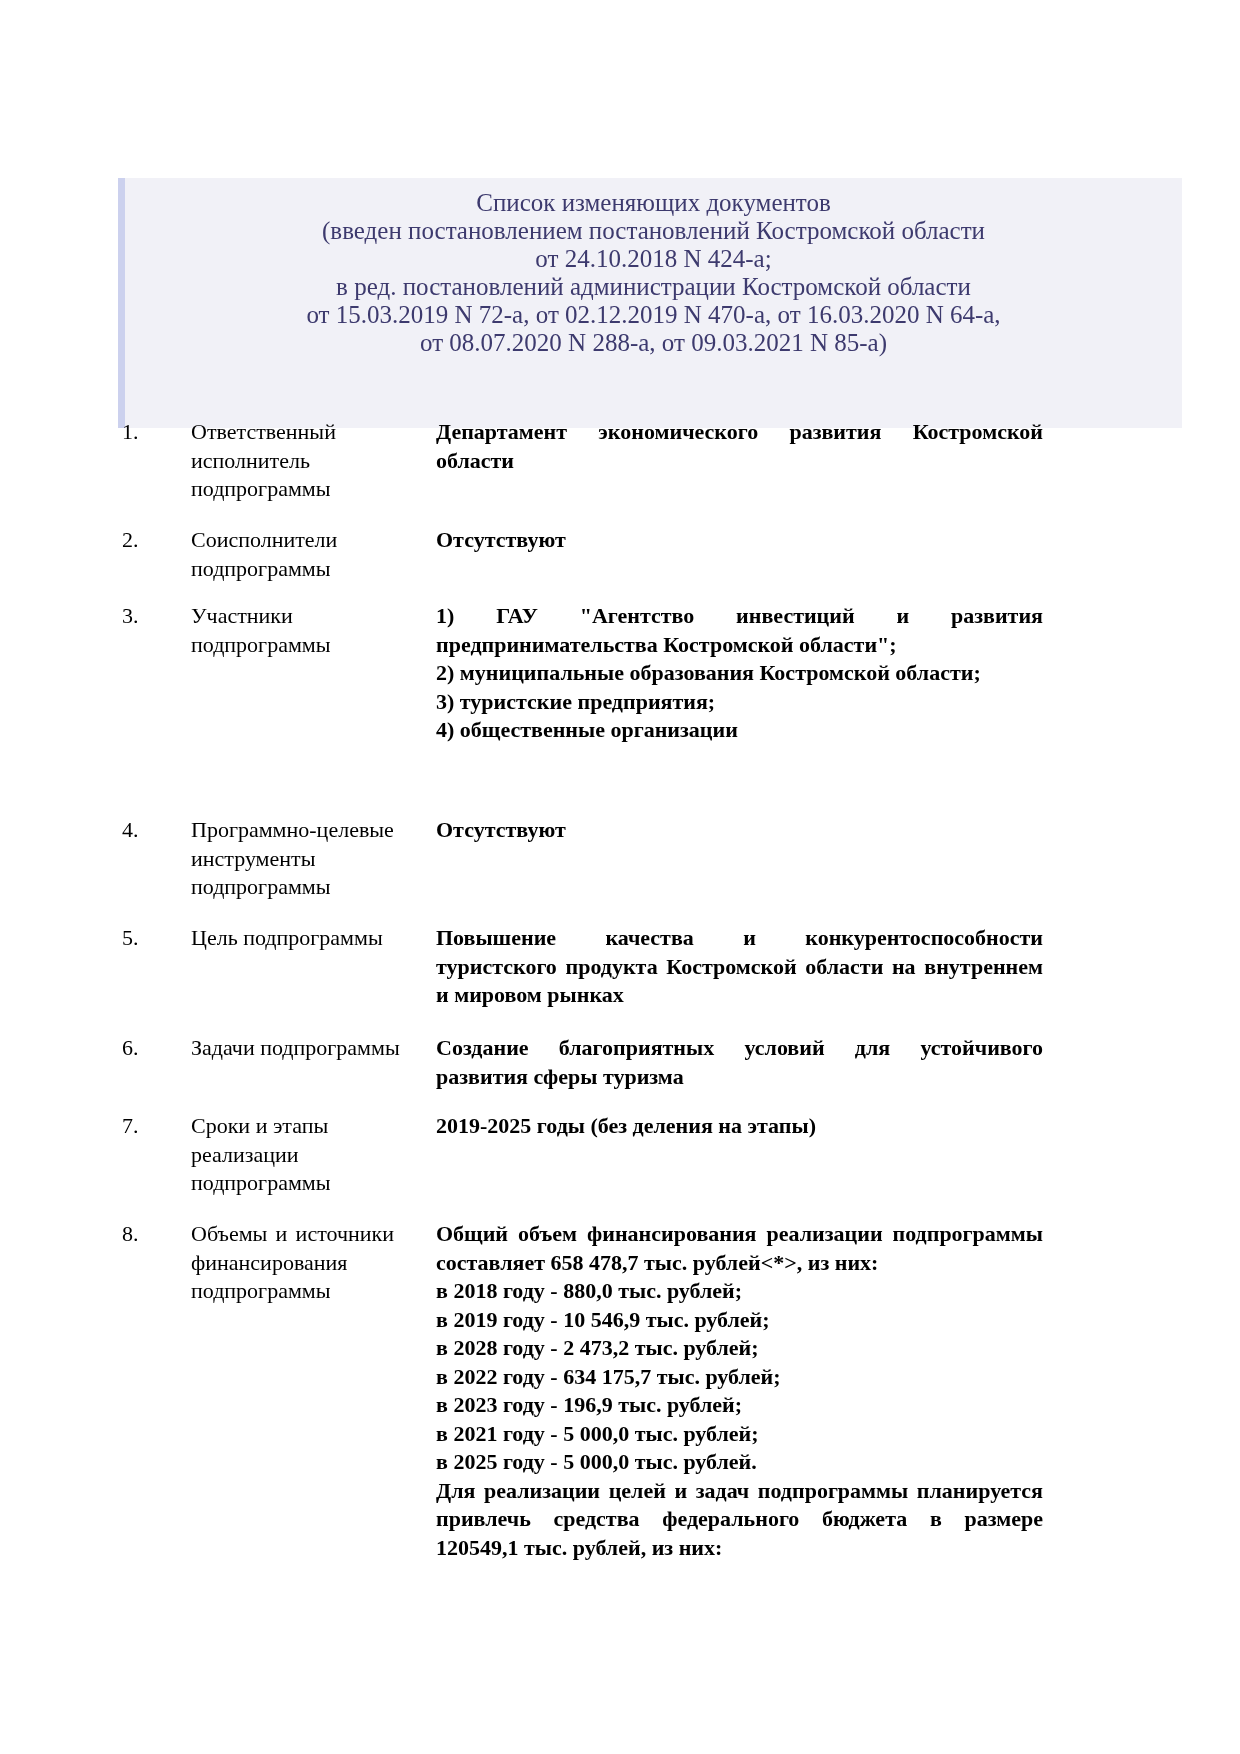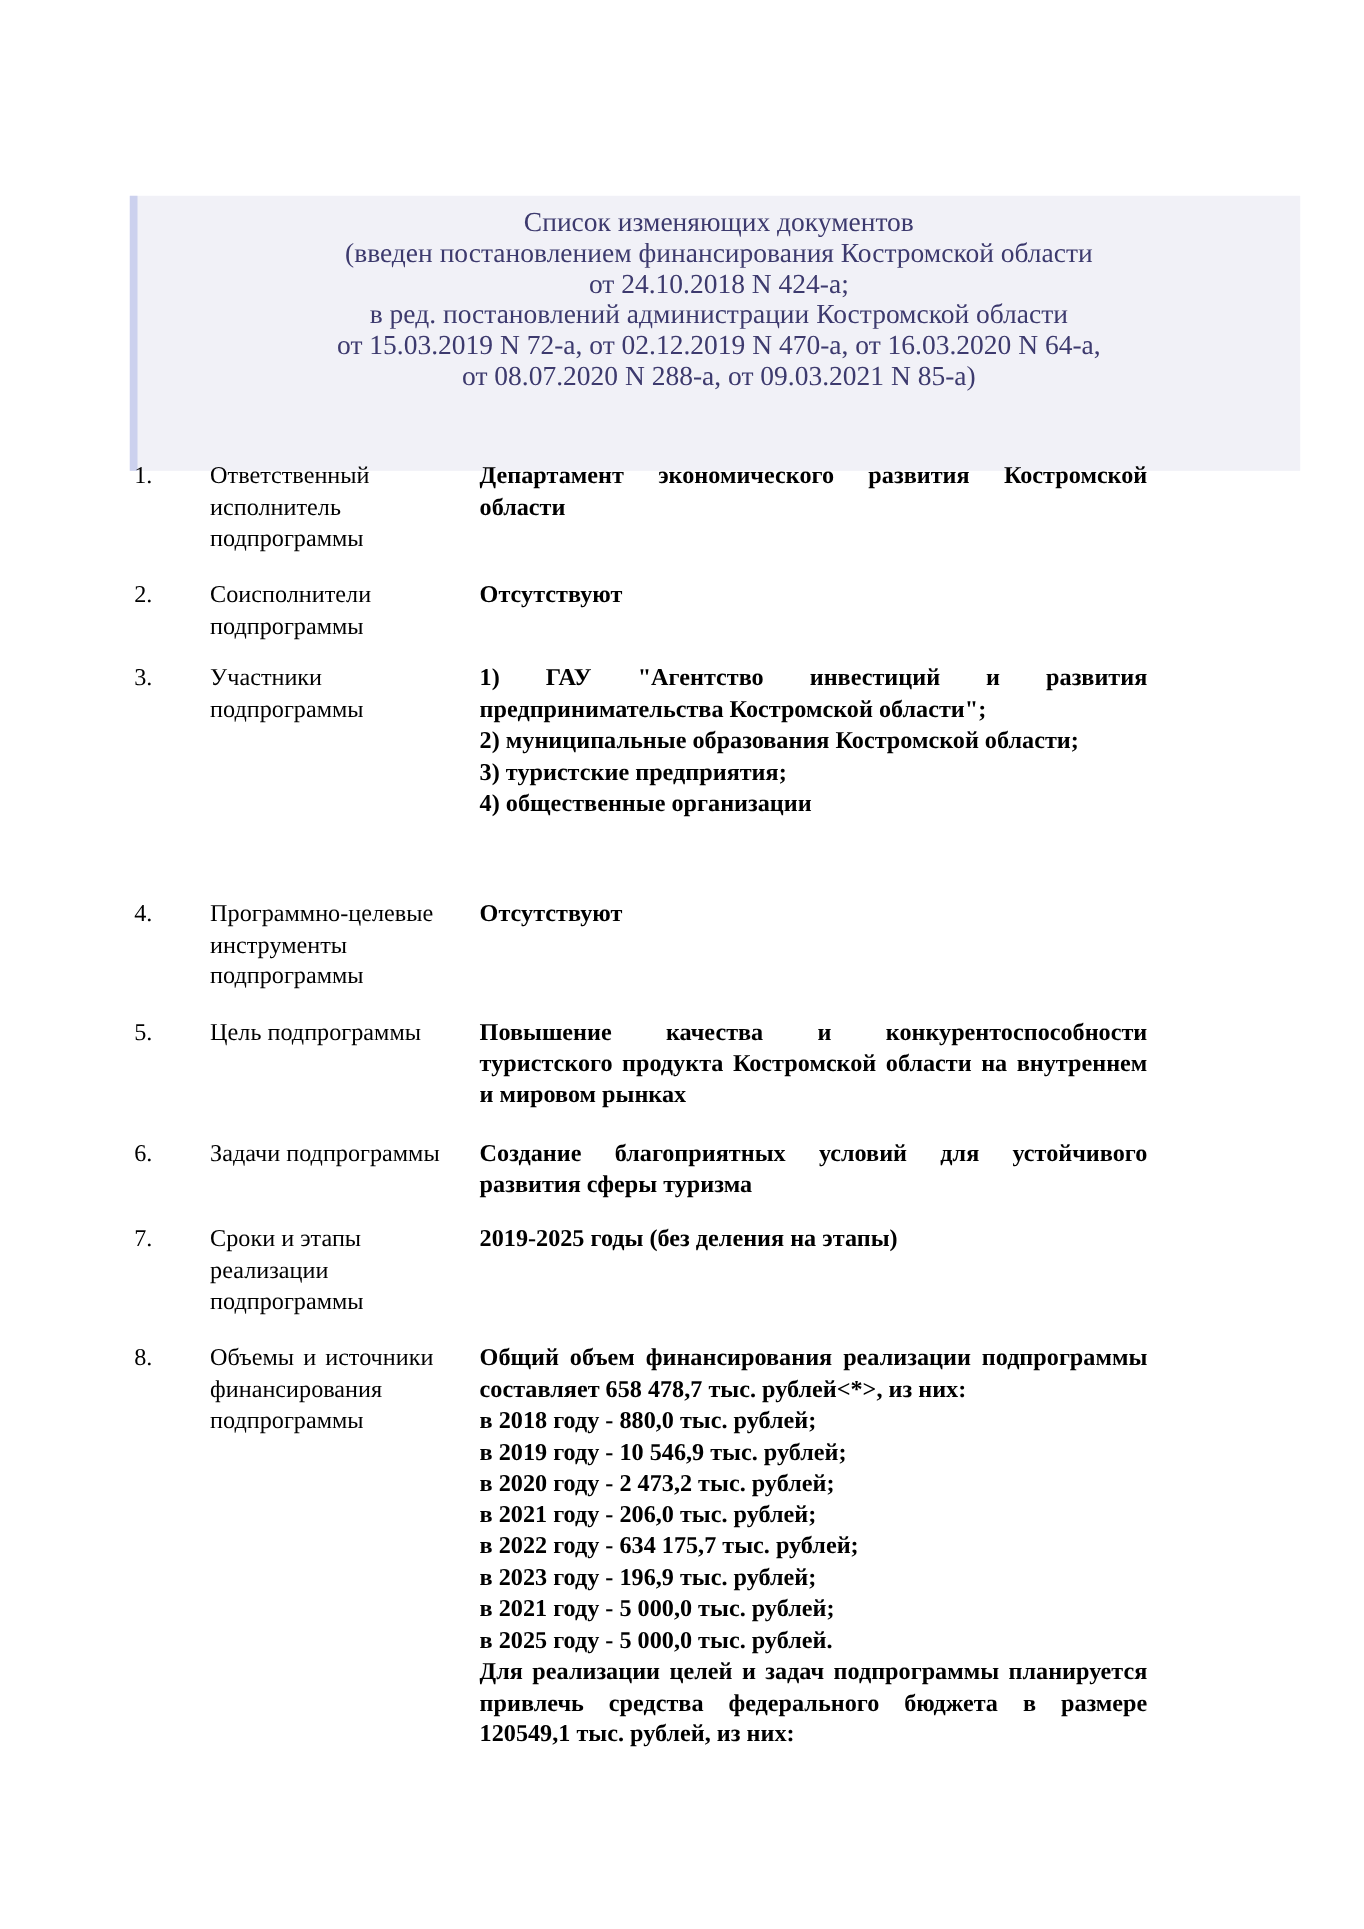--- a/index.html
+++ b/index.html
@@ -67,21 +67,21 @@
     white-space: nowrap;
   }
 </style>
 </head>
 <body>
 
 <div class="page">
 
   <div class="amend-block" id="amend-block">
       <div class="hline">Список изменяющих документов</div>
-      <div class="hline">(введен постановлением финансирования Костромской области</div>
+      <div class="hline">(введен постановлением постановлений Костромской области</div>
       <div class="hline">от 24.10.2018 N 424-а;</div>
       <div class="hline">в ред. постановлений администрации Костромской области</div>
       <div class="hline">от 15.03.2019 N 72-а, от 02.12.2019 N 470-а, от 16.03.2020 N 64-а,</div>
       <div class="hline">от 08.07.2020 N 288-а, от 09.03.2021 N 85-а)</div>
     </div>
 
   <div id="passport-list">
       <div class="row" style="top: 418px;">
         <div class="num">1.</div>
         <div class="label">
@@ -166,22 +166,21 @@
         <div class="label">
           <div class="ln fill">Объемы и источники</div>
           <div class="ln">финансирования</div>
           <div class="ln">подпрограммы</div>
         </div>
         <div class="value">
           <div class="ln fill">Общий объем финансирования реализации подпрограммы</div>
           <div class="ln">составляет 658 478,7 тыс. рублей&lt;*&gt;, из них:</div>
           <div class="ln">в 2018 году - 880,0 тыс. рублей;</div>
           <div class="ln">в 2019 году - 10 546,9 тыс. рублей;</div>
-          <div class="ln">в 2020 году - 2 473,2 тыс. рублей;</div>
-          <div class="ln">в 2021 году - 206,0 тыс. рублей;</div>
+          <div class="ln">в 2028 году - 2 473,2 тыс. рублей;</div>
           <div class="ln">в 2022 году - 634 175,7 тыс. рублей;</div>
           <div class="ln">в 2023 году - 196,9 тыс. рублей;</div>
           <div class="ln">в 2021 году - 5 000,0 тыс. рублей;</div>
           <div class="ln">в 2025 году - 5 000,0 тыс. рублей.</div>
           <div class="ln fill">Для реализации целей и задач подпрограммы планируется</div>
           <div class="ln fill">привлечь средства федерального бюджета в размере</div>
           <div class="ln">120549,1 тыс. рублей, из них:</div>
         </div>
       </div>
     </div>

